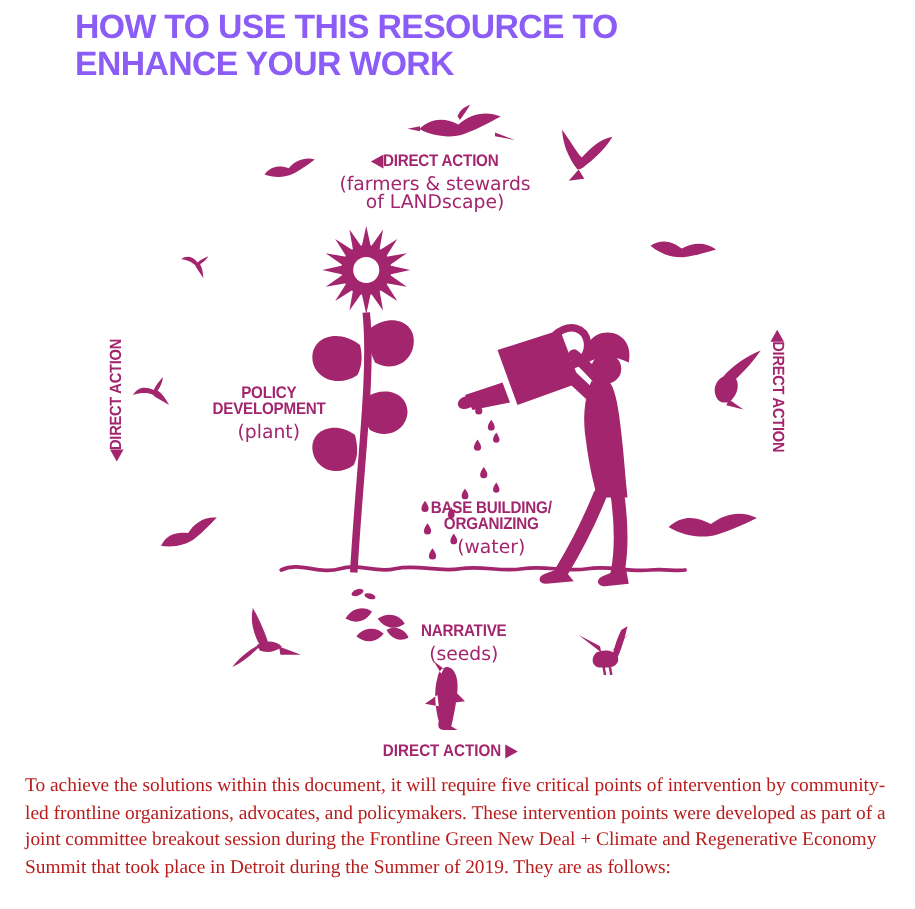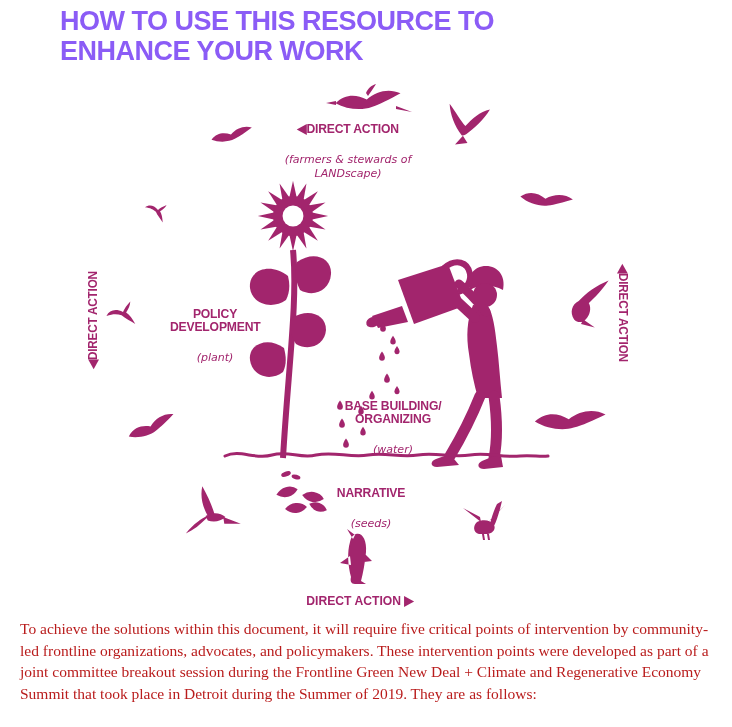--- a/index.html
+++ b/index.html
@@ -18,22 +18,22 @@
   .illus .m { fill:#a2256d; }
   .illus .ms { stroke:#a2256d; fill:none; }
 
   .lbl { position:absolute; color:#a2256d; text-align:center; transform:translateX(-50%); }
   .stage-name {
     font-weight:700; font-size:13.5px; line-height:13px; letter-spacing:-0.2px;
     transform:scaleX(0.9); transform-origin:center top; white-space:pre-line;
   }
   .nowrap .stage-name { white-space:nowrap; }
   .stage-metaphor {
-    font-family:"DejaVu Sans", sans-serif; font-style:italic;
-    font-size:11px; line-height:14px; margin-top:18px;
+    font-family:"DejaVu Sans", sans-serif; 
+    font-size:15px; line-height:14px; margin-top:5px;
   }
   .da-side {
     position:absolute; color:#a2256d; font-weight:700; font-size:13px;
     letter-spacing:-0.2px; white-space:nowrap;
   }
   .da-left  { left:92px;  top:320px; transform:translate(-50%,-50%) rotate(-90deg) scaleX(0.9); }
   .da-right { left:623px; top:313px; transform:translate(-50%,-50%) rotate(90deg) scaleX(0.9); }
   .da-bottom{
     position:absolute; left:360px; top:592px; transform:translateX(-50%) scaleX(0.9);
     color:#a2256d; font-weight:700; font-size:13.5px; white-space:nowrap;
@@ -186,21 +186,21 @@
   <div class="lbl" style="left:393px; top:399px;">
     <div class="stage-name" style="width:115px;">BASE BUILDING/ ORGANIZING</div>
     <div class="stage-metaphor">(water)</div>
   </div>
 
   <div class="lbl" style="left:215px; top:307px;">
     <div class="stage-name" style="width:100px;">POLICY DEVELOPMENT</div>
     <div class="stage-metaphor">(plant)</div>
   </div>
 
-  <div class="lbl nowrap" style="left:371px; top:486px;">
+  <div class="lbl nowrap" style="left:371px; top:498px;">
     <div class="stage-name">NARRATIVE</div>
     <div class="stage-metaphor">(seeds)</div>
   </div>
 
   <div class="da-side da-left">◀DIRECT ACTION</div>
   <div class="da-side da-right">◀DIRECT ACTION</div>
   <div class="da-bottom">DIRECT ACTION ▶</div>
 
   <p class="body-text">To achieve the solutions within this document, it will require five critical points of intervention by community-led frontline organizations, advocates, and policymakers. These intervention points were developed as part of a joint committee breakout session during the Frontline Green New Deal + Climate and Regenerative Economy Summit that took place in Detroit during the Summer of 2019. They are as follows:</p>
 

